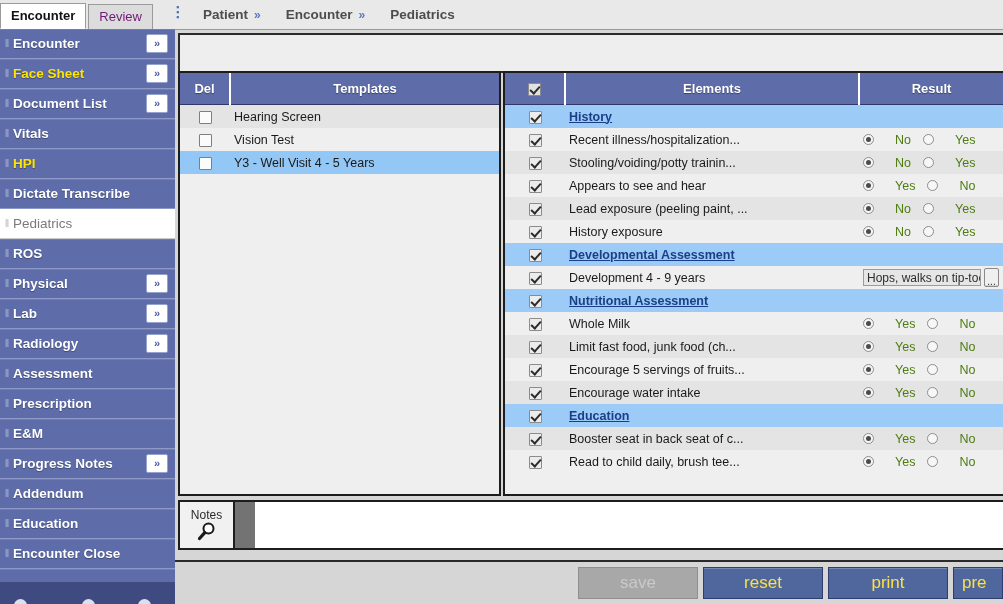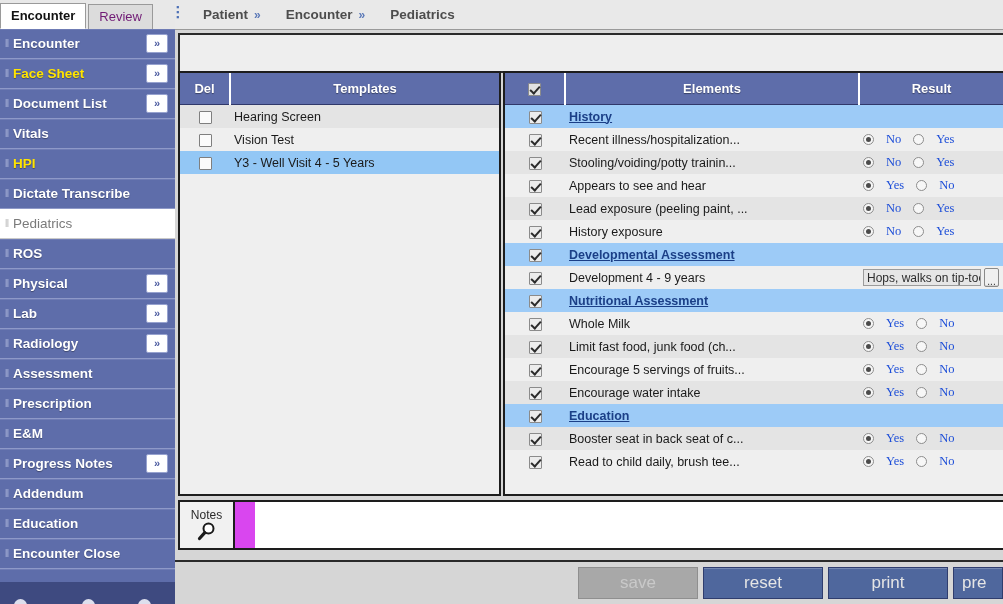--- a/index.html
+++ b/index.html
@@ -72,43 +72,43 @@
   .cbox{width:13px;height:13px;border:1px solid #7f7f7f;background:#fbfbfb;display:inline-block;
         box-sizing:border-box;vertical-align:middle;border-radius:1px;}
   .cbox.cgray{background:#ececec;border-color:#8b8b8b;position:relative;}
   .cbox.cgray::after{content:"";position:absolute;left:3px;top:0px;width:4px;height:8px;
         border:solid #2b2b2b;border-width:0 2px 2px 0;transform:rotate(42deg);}
   th .cbox.cgray{background:#e2e2e2;}
 
   .radio{width:11px;height:11px;border:1px solid #8d8d8d;border-radius:50%;
          background:#f7f7f7;display:inline-block;box-sizing:border-box;vertical-align:middle;position:relative;}
   .radio.on::after{content:"";position:absolute;left:2px;top:2px;width:5px;height:5px;border-radius:50%;background:#4b4b4b;}
-  .optlbl{font-size:12.5px;color:#1d4ed8;margin:0 12px 0 12px;vertical-align:middle;font-family:Liberation Serif, serif;}
+  .optlbl{font-size:12.5px;color:#4d7c0f;margin:0 12px 0 21px;vertical-align:middle;}
   .resbox{display:flex;align-items:center;}
 
   .txtfield{background:#e6e6e6;border:1px solid #9b9b9b;height:17px;line-height:17px;
             font-size:12px;color:#2d2d2d;padding:0 3px;width:152px;box-sizing:border-box;
             overflow:hidden;white-space:nowrap;}
   .elipbtn{width:17px;height:17px;margin-left:3px;border:1px solid #8a8a8a;background:#f0f0f0;
            border-radius:2px;font-size:10px;color:#333;display:flex;align-items:flex-end;
            justify-content:center;line-height:9px;box-shadow:inset 0 -1px 0 #d2d2d2;}
 
   
   #notes{position:absolute;left:3px;top:500px;right:0;height:50px;border:2px solid #1d1d1d;
-         border-right:none;box-sizing:border-box;background:#d946ef;display:flex;gap:20px;}
+         border-right:none;box-sizing:border-box;background:#737373;display:flex;gap:20px;}
   #notesTab{width:53px;background:#f1f1f1;border-right:2px solid #1d1d1d;
             display:flex;flex-direction:column;align-items:center;justify-content:center;}
   #notesTab .nlabel{font-size:12px;color:#2b2b2b;line-height:13px;}
   #notesArea{flex:1;background:#ffffff;}
 
   
   #btnbar{position:absolute;left:0;right:0;bottom:0;height:42px;background:#d6d6d6;
           border-top:2px solid #2a2a2a;display:flex;align-items:center;justify-content:flex-end;}
   .abtn{height:30px;min-width:118px;margin-right:5px;border:1px solid #2f3d6e;
-        background:#4f679d;color:#e5e5e5;font-size:17px;display:flex;align-items:center;
+        background:#4f679d;color:#fde047;font-size:17px;display:flex;align-items:center;
         justify-content:center;box-shadow:inset 0 1px 0 rgba(255,255,255,.22);}
   .abtn.disabled{background:#a8a8a8;border-color:#8f8f8f;color:#c9c9c9;box-shadow:none;}
   .abtn.clipped{min-width:40px;width:40px;margin-right:0;justify-content:flex-start;padding-left:8px;overflow:hidden;}
 </style>
 </head>
 <body>
 
 <div id="app">
 
   <div id="leftcol">

